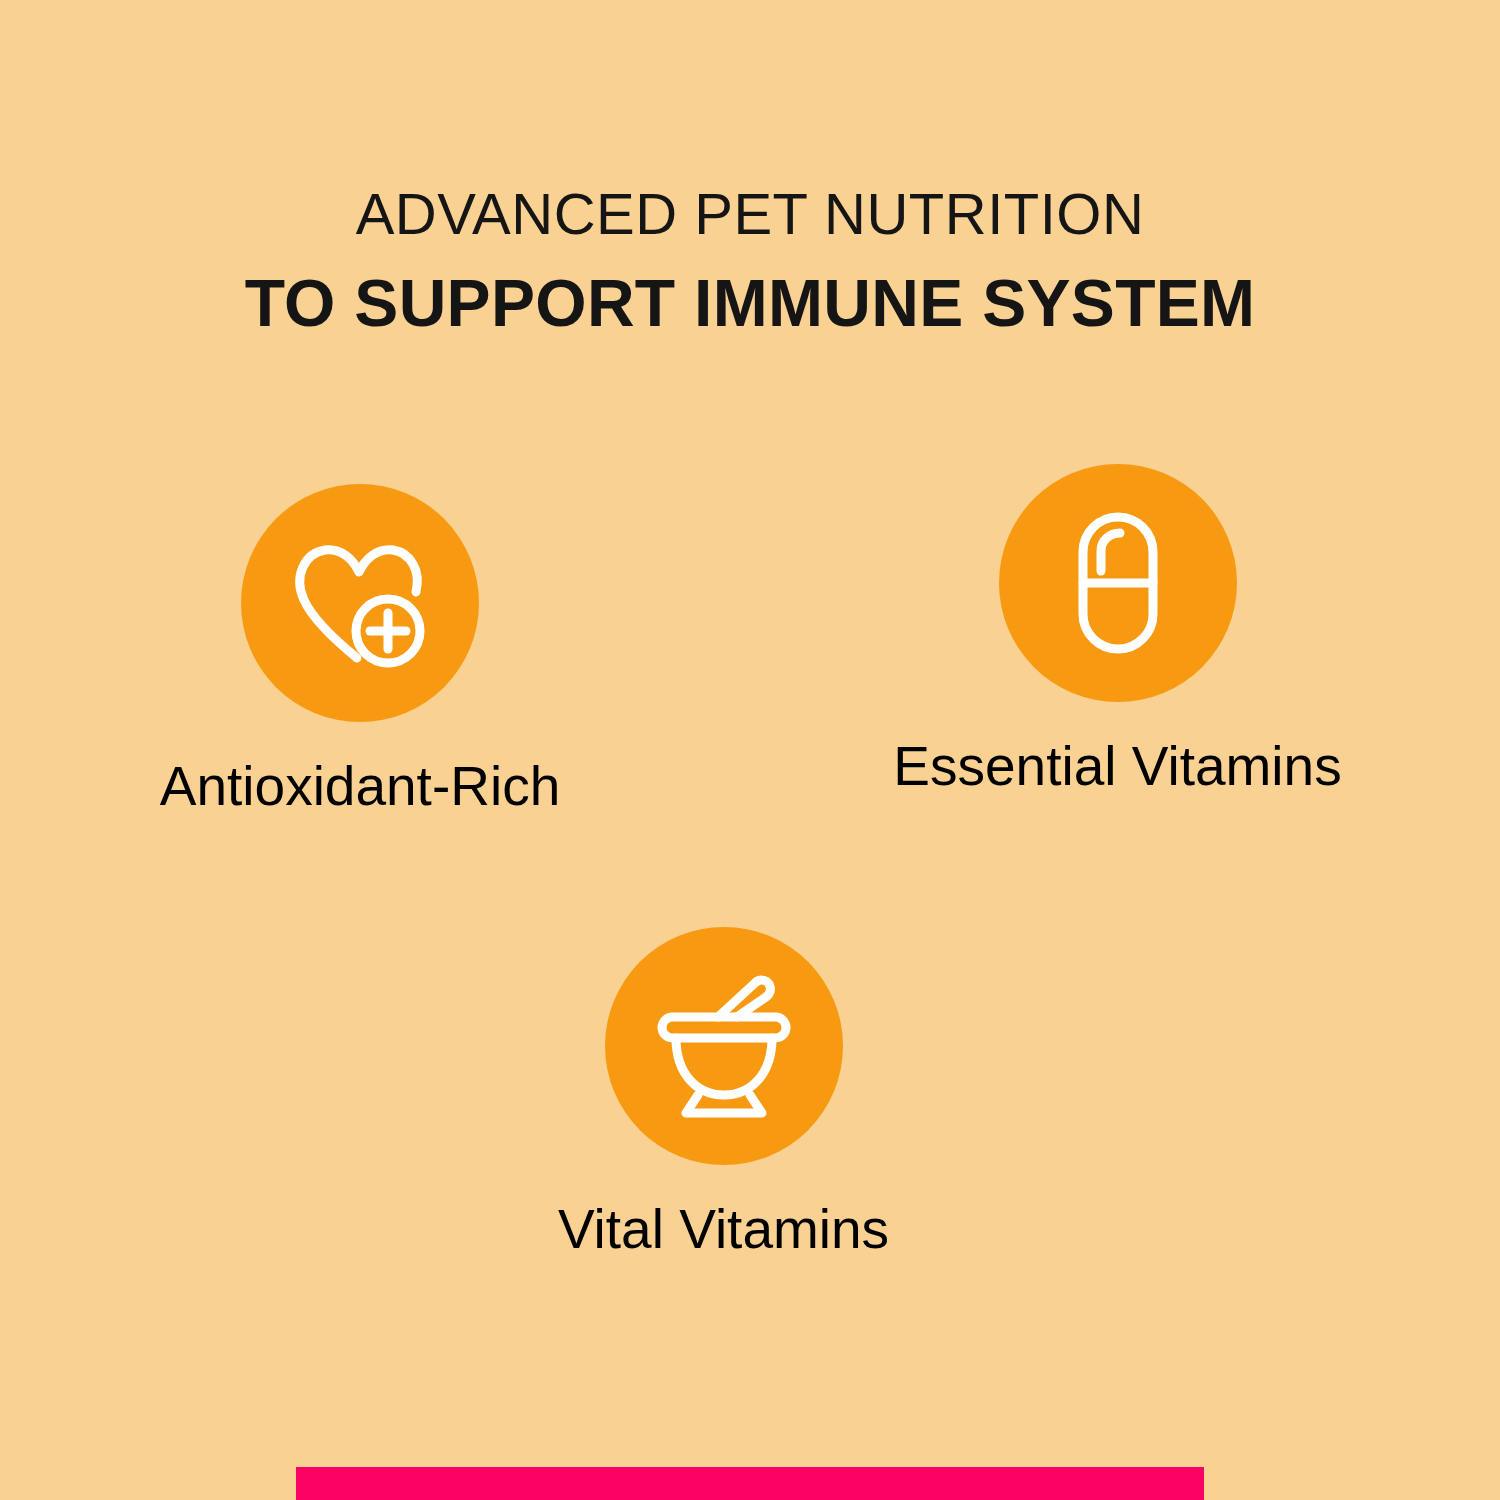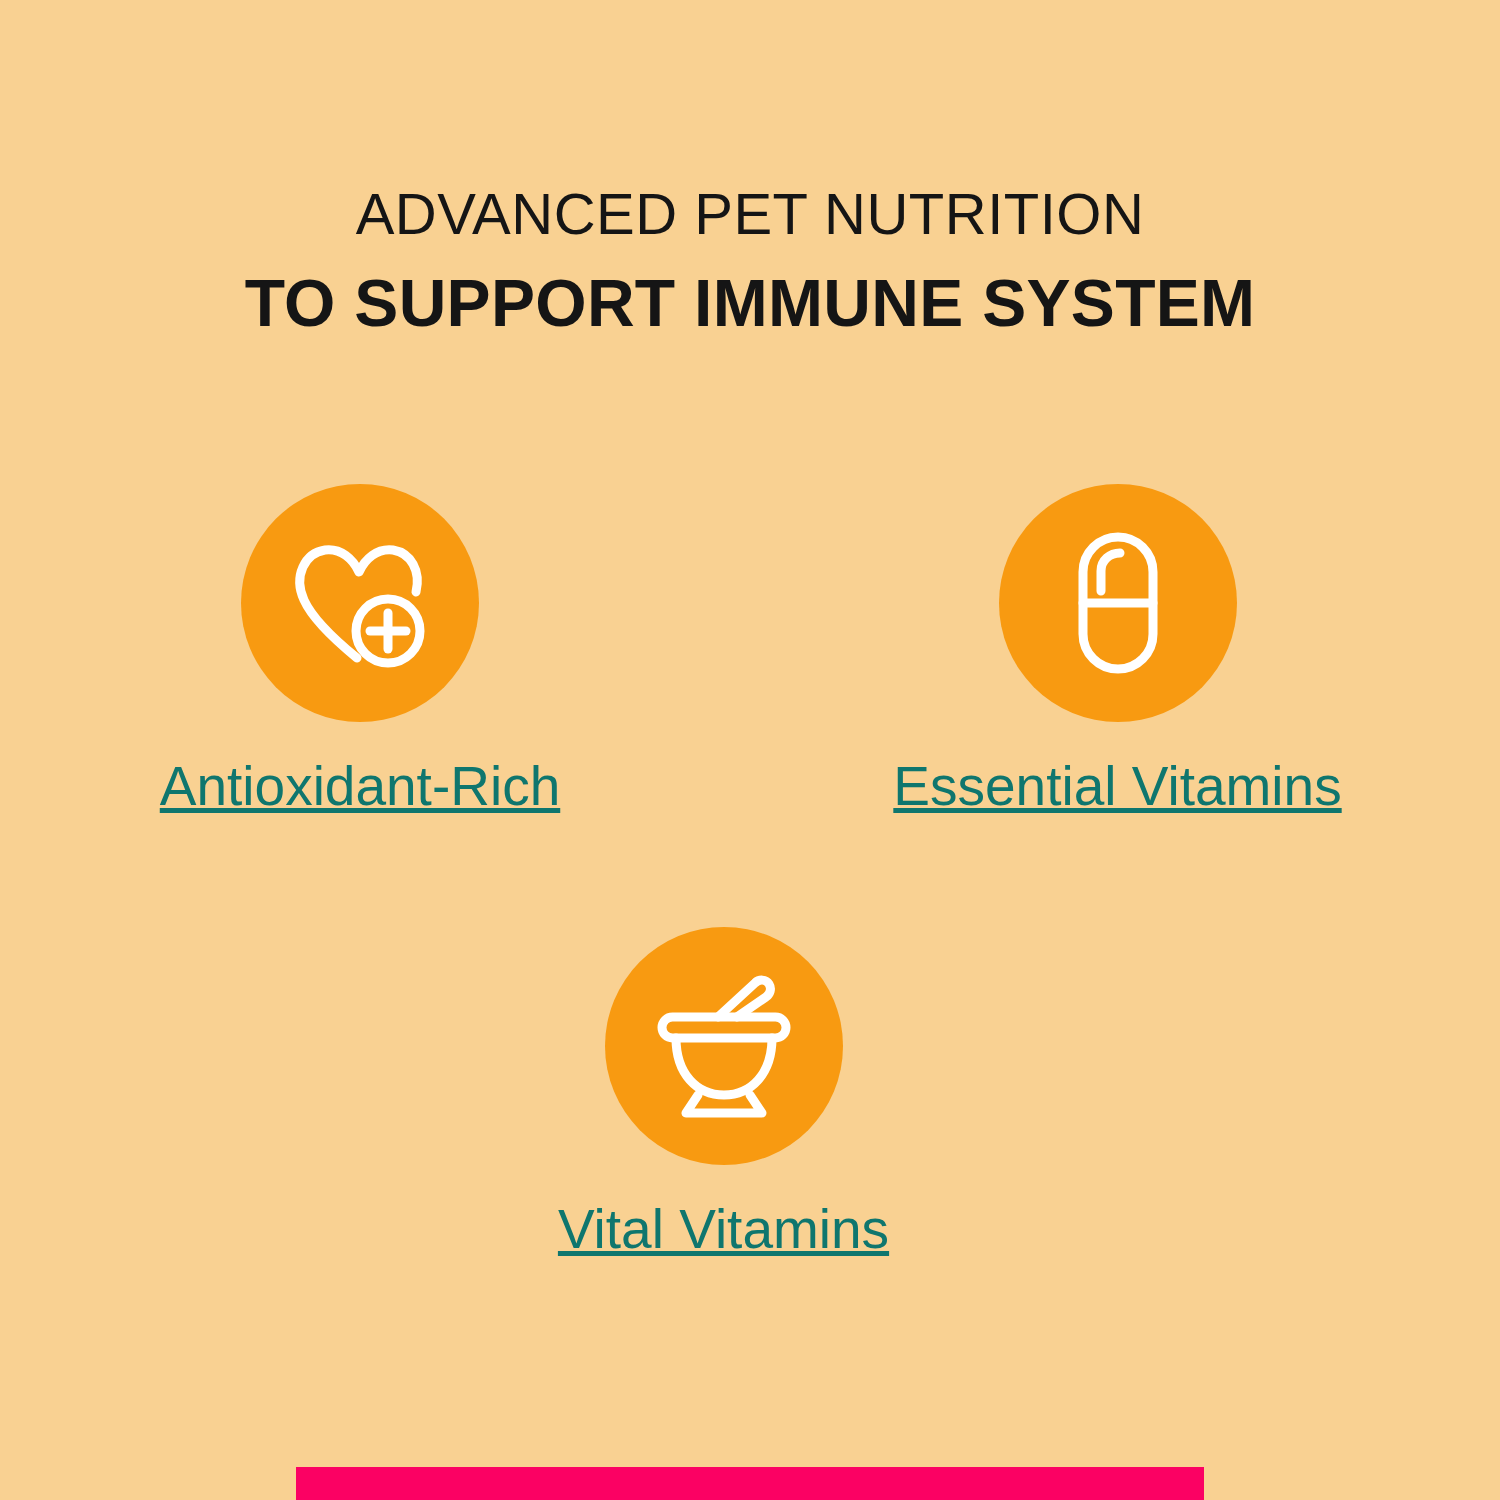--- a/index.html
+++ b/index.html
@@ -68,37 +68,36 @@
     display: flex;
     align-items: center;
     justify-content: center;
     margin: 0 auto;
   }
 
   .feature-label {
     margin-top: 30px;
     font-size: 55px;
     line-height: 68px;
-    color: #0f766e;
+    color: #000000;
     font-weight: 400;
     letter-spacing: 0px;
-    text-decoration: underline;
   }
 
   
   #feature-antioxidant {
     left: 70px;
     top: 484px;
     width: 580px;
   }
 
   
   #feature-vitamins {
     left: 830px;
-    top: 484px;
+    top: 464px;
     width: 575px;
   }
 
   
   #feature-minerals {
     left: 436px;
     top: 927px;
     width: 575px;
   }
 

